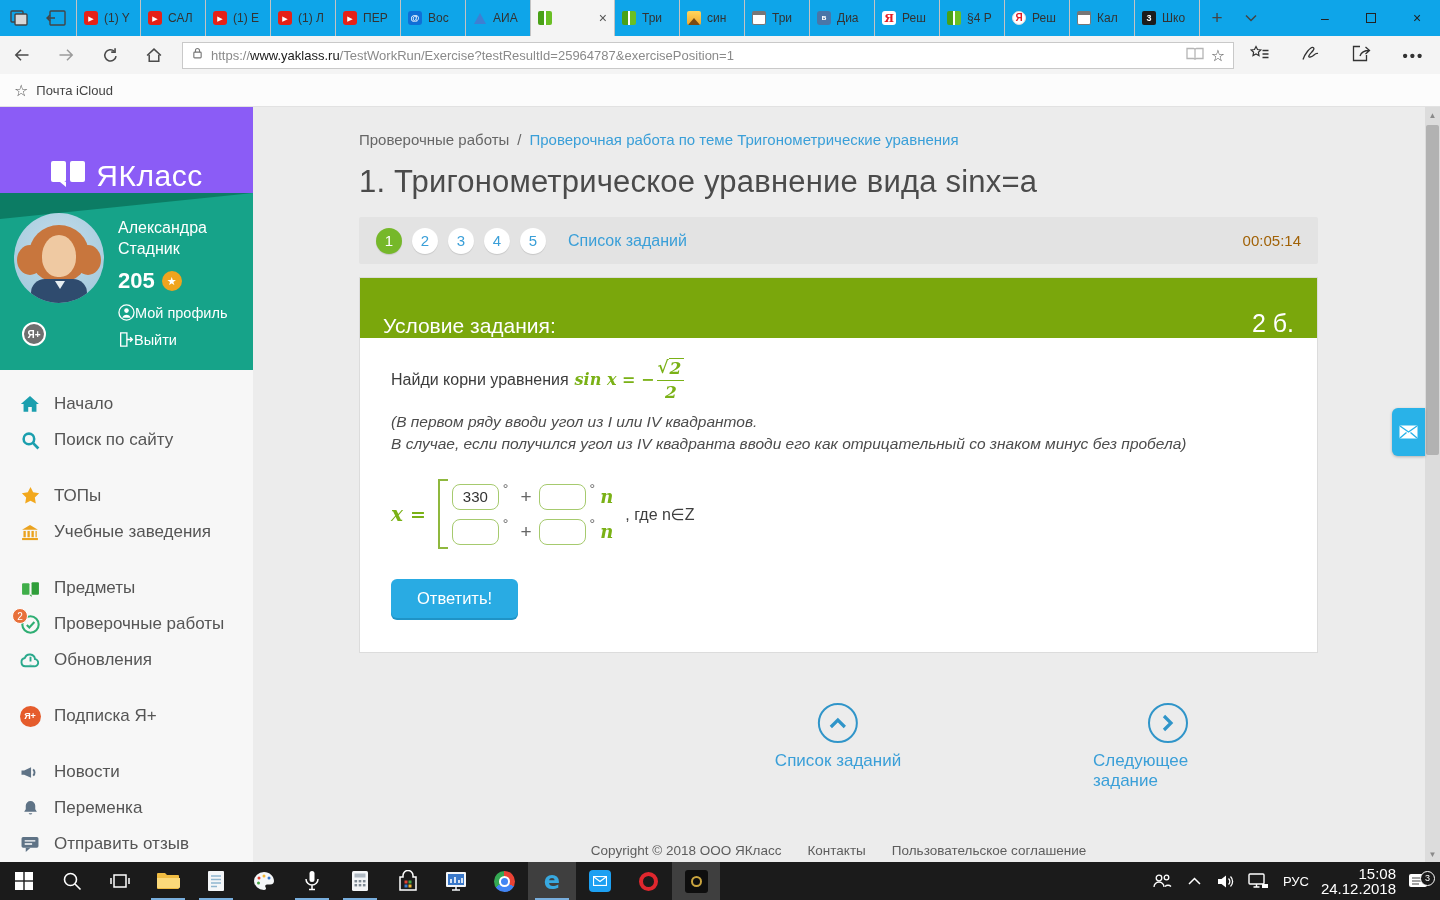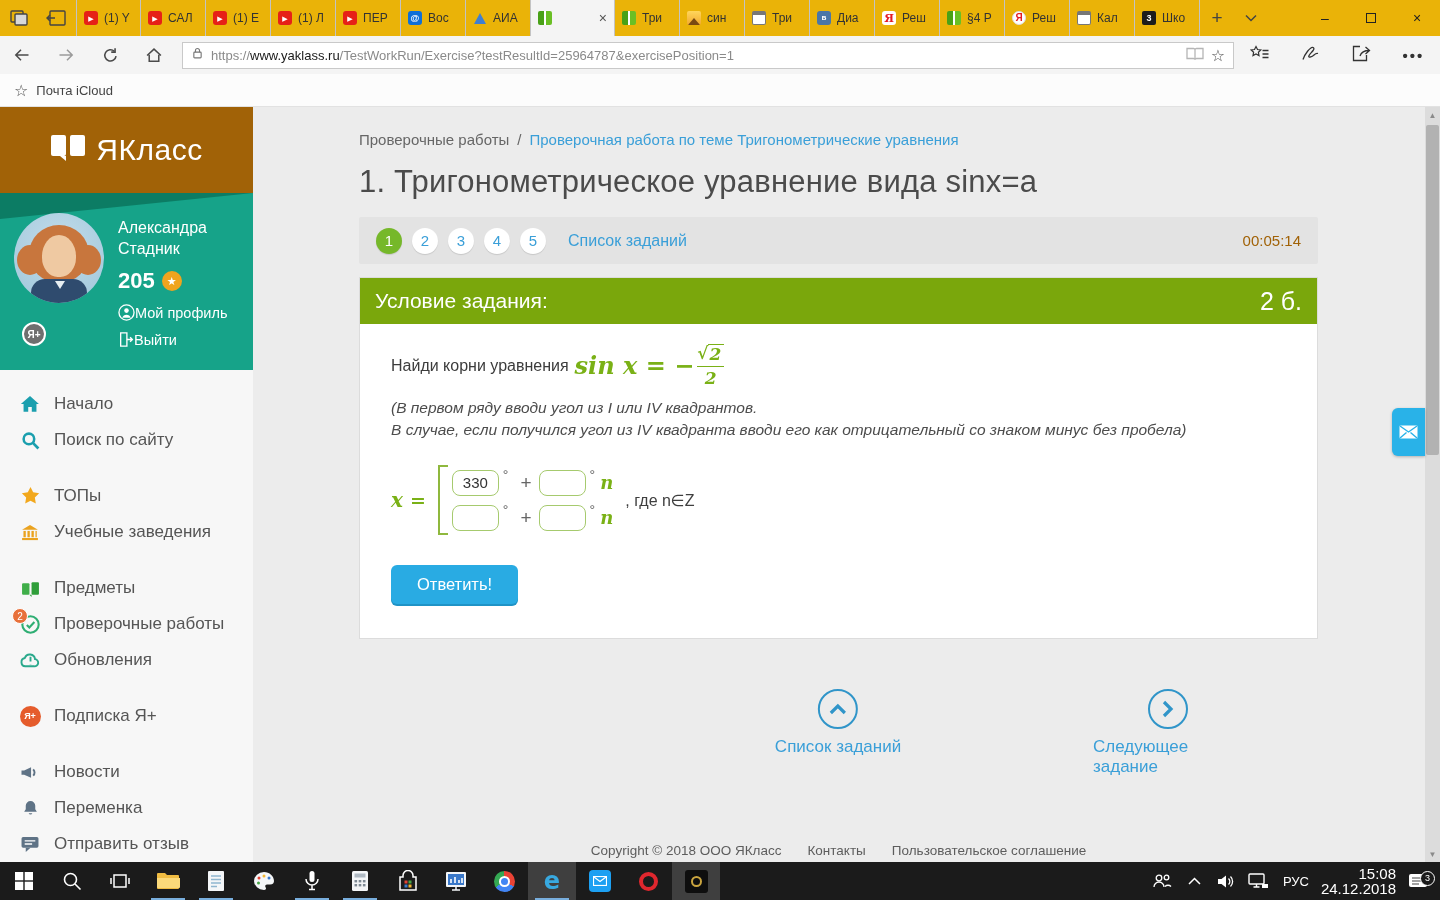--- a/index.html
+++ b/index.html
@@ -1,21 +1,21 @@
 <!DOCTYPE html>
 <html><head>
 <meta charset="utf-8">
 <style>
   *{box-sizing:border-box;margin:0;padding:0}
   html,body{width:1440px;height:900px;overflow:hidden}
   body{font-family:"Liberation Sans","DejaVu Sans",sans-serif;background:#ececec}
   .screen{position:relative;width:1440px;height:900px;display:flex;flex-direction:column}
 
   
-  .tabbar{height:36px;background:#eab308;display:flex;align-items:stretch;flex:0 0 36px}
+  .tabbar{height:36px;background:#0ea5e9;display:flex;align-items:stretch;flex:0 0 36px}
   .winicons{display:flex;align-items:center;padding:0 10px;gap:18px}
   .winicons svg{display:block}
   .tabs{display:flex;align-items:stretch}
   .tab{width:65px;display:flex;align-items:center;gap:6px;padding:0 7px;border-right:1px solid #c3c3c3;font-size:12px;color:#333;overflow:hidden;white-space:nowrap;cursor:default}
   .tab:first-child{border-left:1px solid #c3c3c3}
   .tab.active{width:84px;background:#f4f4f4;border-right:1px solid #c3c3c3}
   .tab .close{margin-left:auto;font-size:14px;color:#555;line-height:1}
   .tab-label{overflow:hidden;text-overflow:clip}
   .fav{flex:0 0 14px;width:14px;height:14px;display:flex;align-items:center;justify-content:center;font-size:8px;line-height:1;border-radius:3px}
   .fav-yt{background:#e62117;color:#fff;font-size:7px}
@@ -50,21 +50,21 @@
 
   
   .bookmarksbar{height:33px;background:#fcfcfc;border-bottom:1px solid #e2e2e2;display:flex;align-items:center;padding-left:14px;gap:8px;flex:0 0 33px}
   .bookmarksbar .bm-label{font-size:13px;color:#444}
 
   
   .page{flex:1;display:flex;position:relative;overflow:hidden;background:#ececec}
 
   
   .sidebar{flex:0 0 253px;background:#f7f7f7;display:flex;flex-direction:column}
-  .logoband{height:94px;background:#a16207;display:flex;align-items:center;justify-content:center;gap:10px}
+  .logoband{height:94px;background:#8b5cf6;display:flex;align-items:flex-end;justify-content:center;gap:10px}
   .logoband .logotext{color:#fff;font-size:30px;letter-spacing:.5px}
   .profile{background:#16a389;position:relative;padding:20px 0 22px 14px;color:#fff}
   .fold{position:absolute;top:0;left:0;width:0;height:0;border-top:26px solid #0c7c64;border-right:253px solid transparent}
   .prof-inner{position:relative;display:flex;gap:14px}
   .avatar{width:90px;height:90px;border-radius:50%;background:radial-gradient(circle at 50% 35%,#c2dcea,#9fc6da);position:relative;overflow:hidden;flex:0 0 90px}
   .hair-back{position:absolute;left:15px;top:12px;width:60px;height:58px;border-radius:50%;background:#c8763d}
   .bun{position:absolute;width:26px;height:30px;border-radius:50%;background:#c8763d;top:32px}
   .bun.l{left:3px}.bun.r{right:3px}
   .face{position:absolute;left:28px;top:22px;width:34px;height:42px;border-radius:50% 50% 46% 46%;background:#efc9a2}
   .body-shape{position:absolute;left:17px;bottom:-4px;width:56px;height:28px;border-radius:14px 14px 0 0;background:#2f4b6e}
@@ -92,27 +92,27 @@
   .breadcrumb{font-size:15px;color:#666;display:flex;gap:8px;align-items:center}
   .breadcrumb .bc-link{color:#3a9fd8;cursor:pointer}
   .page-title{font-size:31px;font-weight:400;color:#4b4b4b;margin-top:16px;letter-spacing:.2px}
   .card{width:959px}
   .tasknav{margin-top:17px;height:47px;background:#e3e3e3;display:flex;align-items:center;padding:0 17px;border-radius:2px}
   .numcircle{width:26px;height:26px;border-radius:50%;background:#fff;color:#3a9fd8;font-size:15px;display:flex;align-items:center;justify-content:center;margin-right:10px;cursor:pointer;box-shadow:0 1px 1px rgba(0,0,0,.12)}
   .numcircle.active{background:#76b82a;color:#fff}
   .list-link{color:#3a9fd8;font-size:16px;margin-left:12px;cursor:pointer}
   .timer{margin-left:auto;font-size:15px;color:#a16207}
   .taskcard{margin-top:13px;background:#fff;border:1px solid #dcdcdc}
-  .taskhead{height:46px;background:#7aa70c;display:flex;align-items:center;padding:0 15px;color:#fff}
+  .taskhead{height:60px;background:#7aa70c;display:flex;align-items:flex-end;padding:0 23px;color:#fff}
   .taskhead .th-label{font-size:21px}
   .taskhead .th-points{margin-left:auto;font-size:25px}
   .taskbody{padding:20px 31px 34px 31px}
   .prompt{display:flex;align-items:center;font-size:16px;color:#3c3c3c}
   .math{font-family:"DejaVu Serif",serif;font-style:italic;font-weight:bold;color:#7ab116}
-  .math-inline{font-size:24px;margin-left:6px}
+  .math-inline{font-size:16px;margin-left:6px}
   .frac{display:inline-flex;flex-direction:column;align-items:center;margin-left:3px;font-size:17px}
   .frac .nume{display:flex;line-height:1.1}
   .frac .radicand{border-top:1.7px solid #7ab116;padding:0 3px 0 1px}
   .frac .bar{align-self:stretch;border-top:1.7px solid #7ab116;margin:2px 0}
   .frac .deno{line-height:1.1}
   .notes{margin-top:10px;font-size:15.5px;font-style:italic;color:#4c4c4c;line-height:22px}
   .answer-line{margin-top:24px;display:flex;align-items:center}
   .math-x{font-size:20px}
   .math-eq{font-size:19px;margin:0 12px 0 7px}
   .bracket{width:10px;height:70px;border-left:2px solid #8fb83e;border-top:2px solid #8fb83e;border-bottom:2px solid #8fb83e;margin-right:4px}

